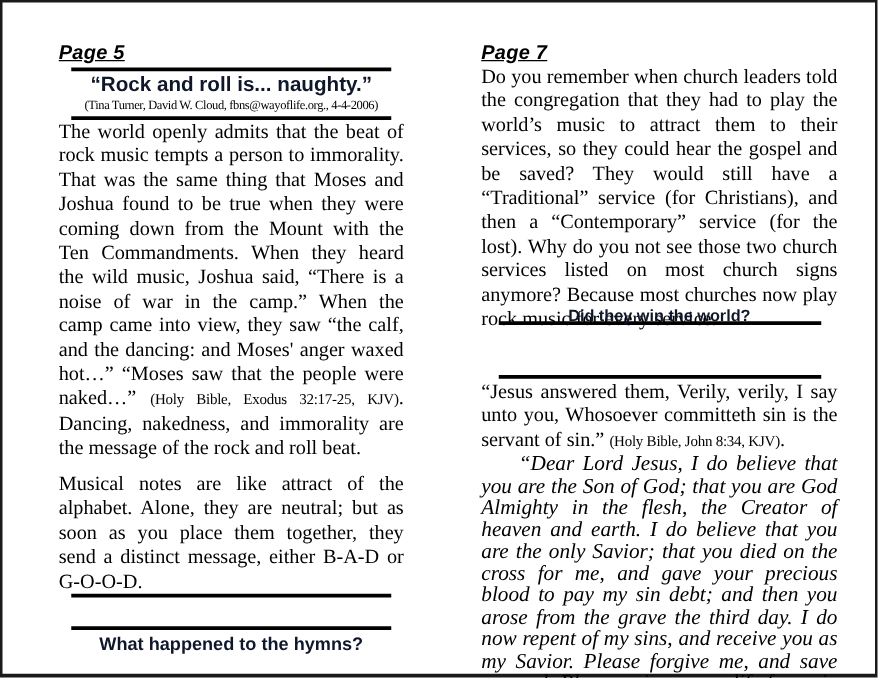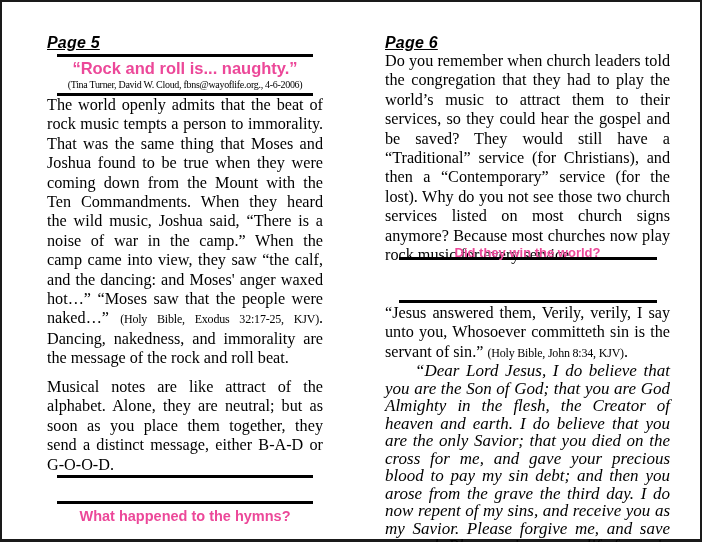--- a/index.html
+++ b/index.html
@@ -12,21 +12,21 @@
     .col-left { left: 45px; width: 268px; }
     .col-right { left: 383px; width: 285px; }
     .page-label {
       position: absolute; font-family: "Liberation Sans", sans-serif;
       font-weight: bold; font-style: italic; font-size: 16px; text-decoration: underline;
       color: #000; letter-spacing: 0.2px;
     }
     .rule { position: absolute; height: 3px; background: #000; }
     .box-heading {
       position: absolute; text-align: center; font-family: "Liberation Sans", sans-serif;
-      font-weight: bold; color: #ec4899;
+      font-weight: bold; color: #0f172a;
     }
     .cite-line {
       position: absolute; text-align: center; font-family: "Liberation Serif", serif;
       font-size: 10px; color: #000; letter-spacing: -0.3px;
     }
     .body-text {
       position: absolute; font-family: "Liberation Serif", serif; font-size: 16.2px;
       line-height: 19.4px; text-align: justify; color: #000;
     }
     .cite { font-size: 12px; letter-spacing: -0.2px; }
@@ -38,34 +38,34 @@
   </style>
 </head>
 <body>
 
 <div class="frame">
 
   <div class="col col-left">
     <div class="page-label" style="left:0; top:32px;">Page 5</div>
     <div class="rule" style="left:10px; width:256px; top:52px;"></div>
     <div class="box-heading" style="left:0; width:276px; top:57px; font-size:16.5px;">“Rock and roll is...  naughty.”</div>
-    <div class="cite-line" style="left:0; width:276px; top:77px;">(Tina Turner, David W. Cloud, fbns@wayoflife.org., 4-6-2006)</div>
+    <div class="cite-line" style="left:0; width:276px; top:77px;">(Tina Turner, David W. Cloud, fbns@wayoflife.org., 4-4-2006)</div>
     <div class="rule" style="left:10px; width:256px; top:91px;"></div>
 
     <div class="body-text" style="left:0; width:276px; top:94px;"><span>The world openly admits that the beat of rock music tempts a person to immorality.  That was the same thing that Moses and Joshua found to be true when they were coming down from the Mount with the Ten Commandments.  When they heard the wild music, Joshua said, “There is a noise of war in the camp.”  When the camp came into view, they saw “the calf, and the dancing: and Moses' anger waxed hot…”  “Moses saw that the people were naked…” </span><span class="cite">(Holy Bible, Exodus 32:17-25, KJV)</span><span>. Dancing, nakedness, and immorality are the message of the rock and roll beat.</span></div>
 
     <div class="body-text" style="left:0; width:276px; top:376px;">Musical notes are like attract of the alphabet.  Alone, they are neutral; but as soon as you place them together, they send a distinct message, either B-A-D or G-O-O-D.</div>
 
     <div class="rule" style="left:10px; width:256px; top:473px;"></div>
     <div class="box-heading" style="left:0; width:276px; top:506px; font-size:14.5px;">What happened to the hymns?</div>
     <div class="rule" style="left:10px; width:256px; top:499px;"></div>
   </div>
 
   <div class="col col-right">
-    <div class="page-label" style="left:0; top:32px;">Page 6</div>
+    <div class="page-label" style="left:0; top:32px;">Page 7</div>
     <div class="body-text" style="left:0; width:285px; top:50px;">Do you remember when church leaders told the congregation that they had to play the world’s music to attract them to their services, so they could hear the gospel and be saved?  They would still have a “Traditional” service (for Christians), and then a “Contemporary” service (for the lost).  Why do you not see those two church services listed on most church signs anymore?  Because most churches now play rock music for every service.</div>
 
     <div class="rule" style="left:14px; width:258px; top:255px;"></div>
     <div class="box-heading" style="left:0; width:285px; top:242px; font-size:13px; line-height:18.5px;">
       <div>Did they win the world?</div>
     </div>
     <div class="rule" style="left:14px; width:258px; top:298px;"></div>
 
     <div class="body-text" style="left:0; width:285px; top:302px;"><span>“Jesus answered them, Verily, verily, I say unto you, Whosoever committeth sin is the servant of sin.” </span><span class="cite">(Holy Bible, John 8:34, KJV)</span><span>.</span></div>
 

